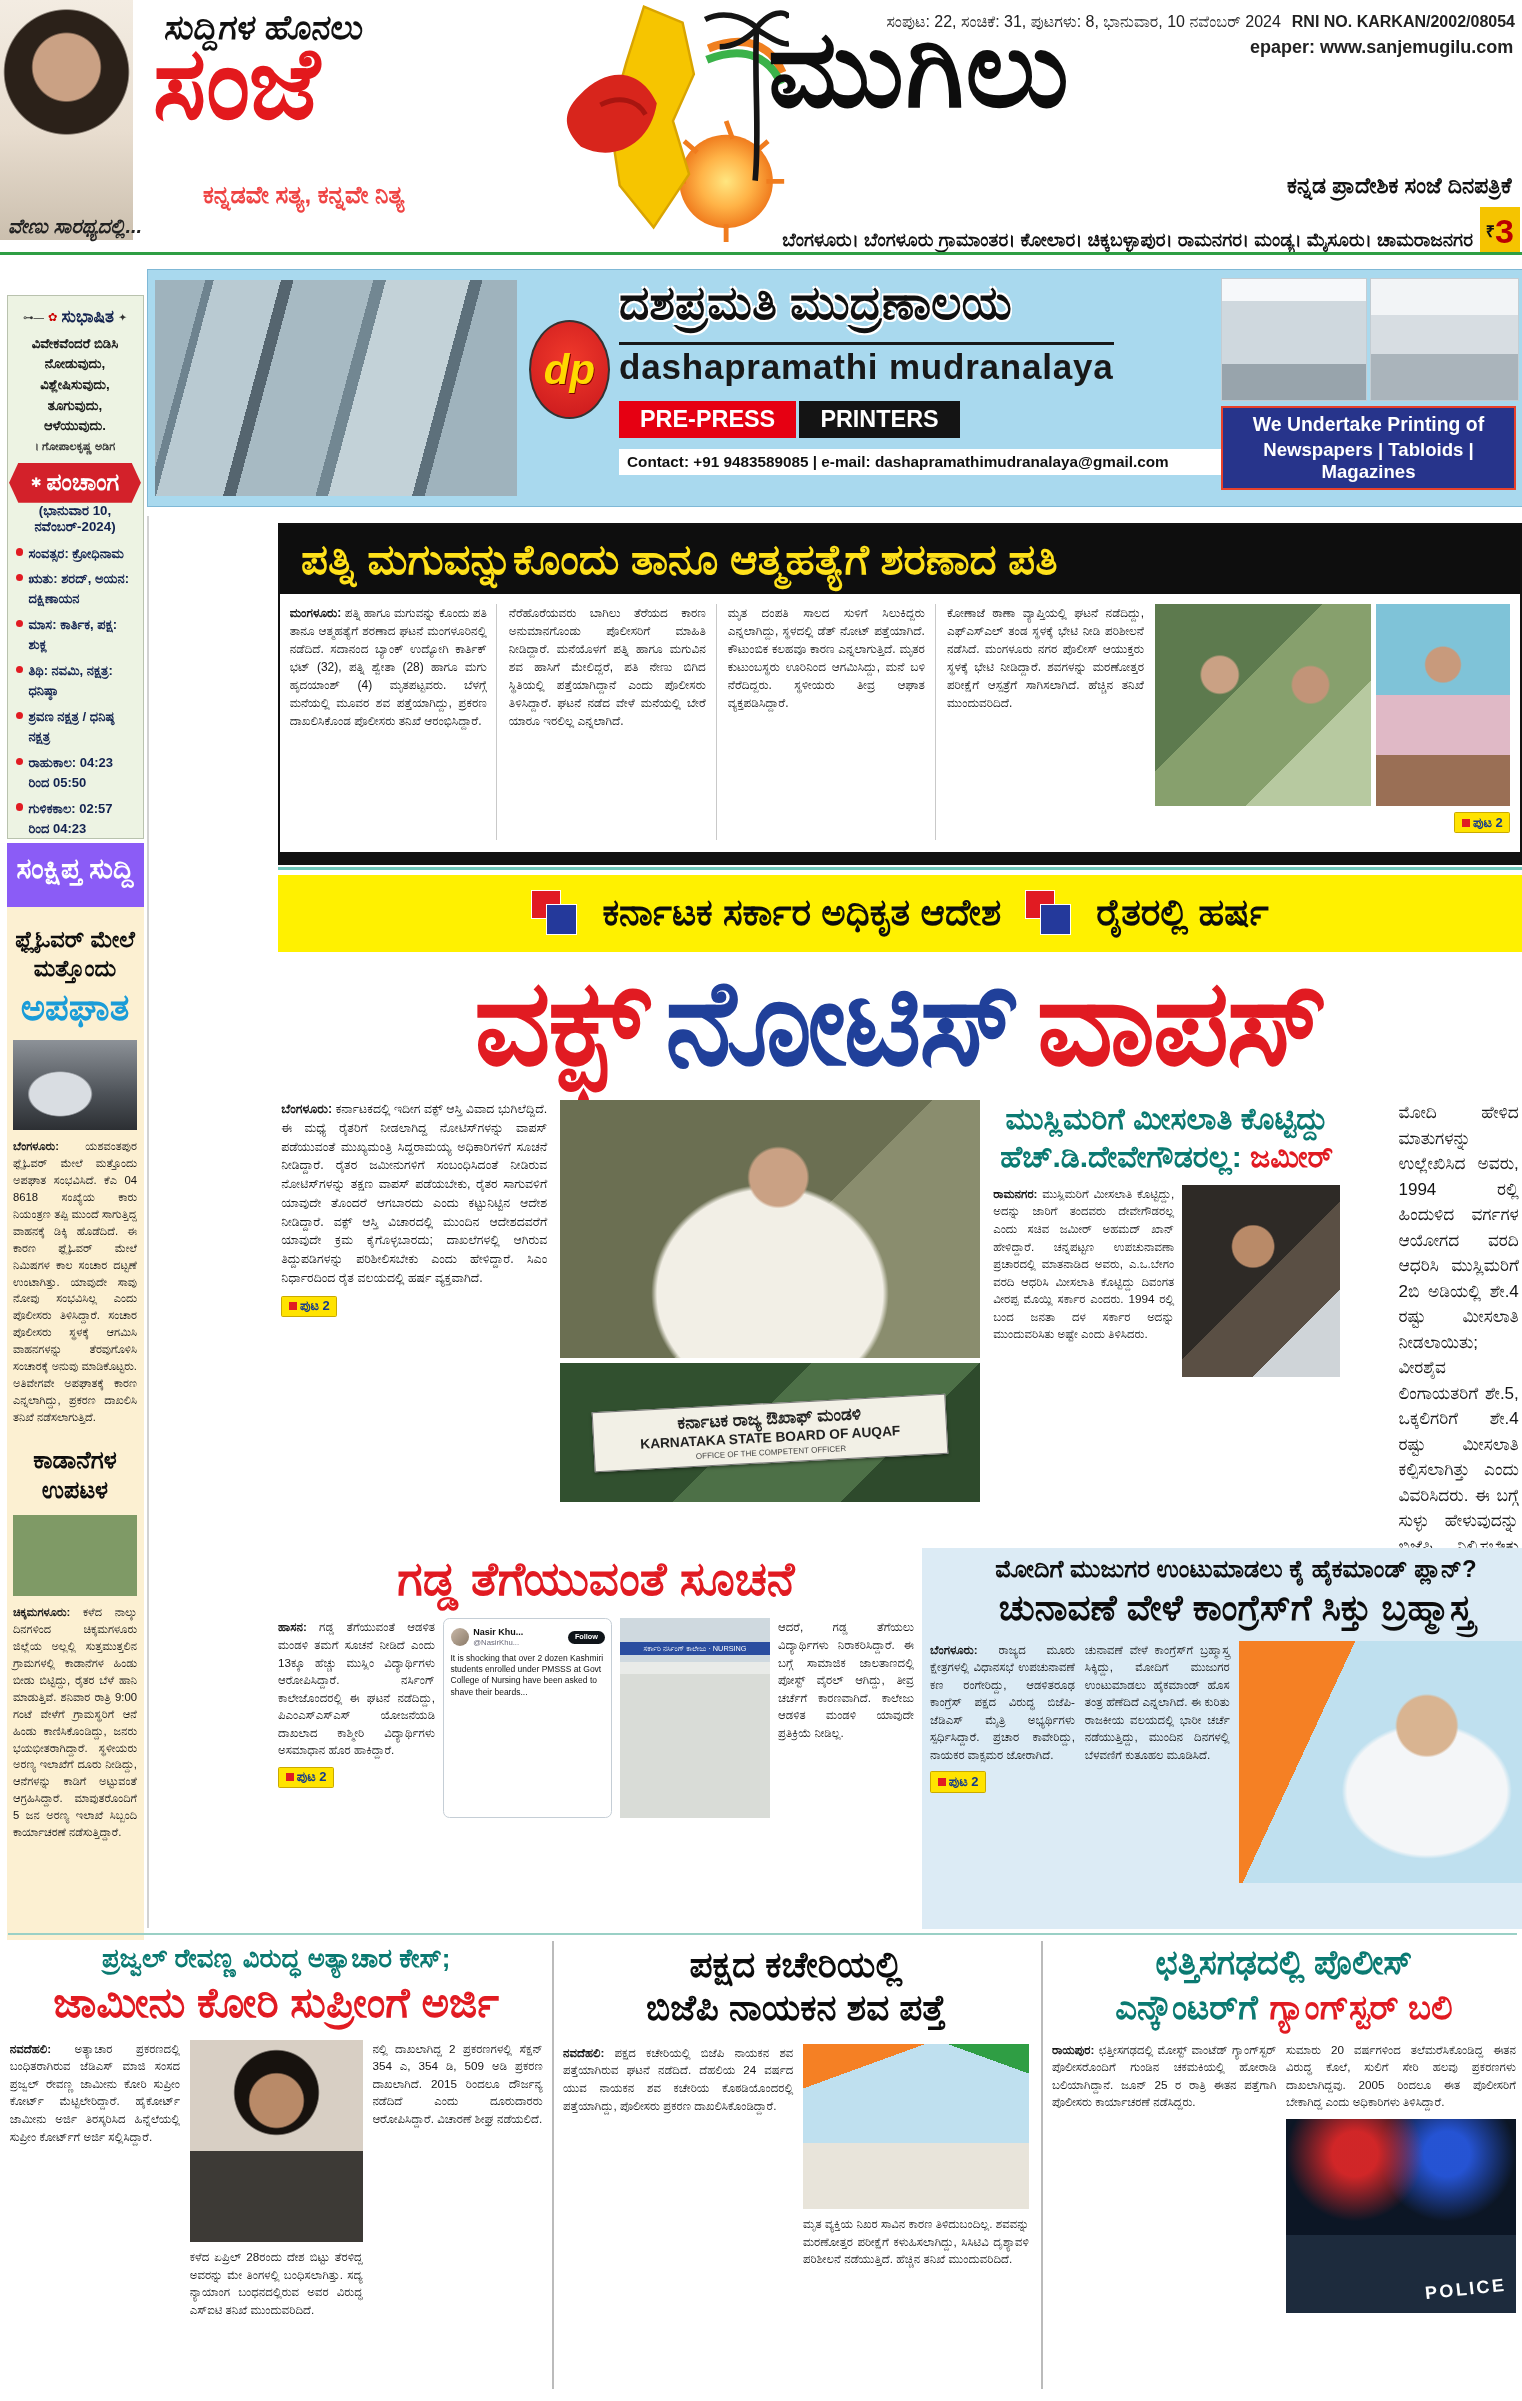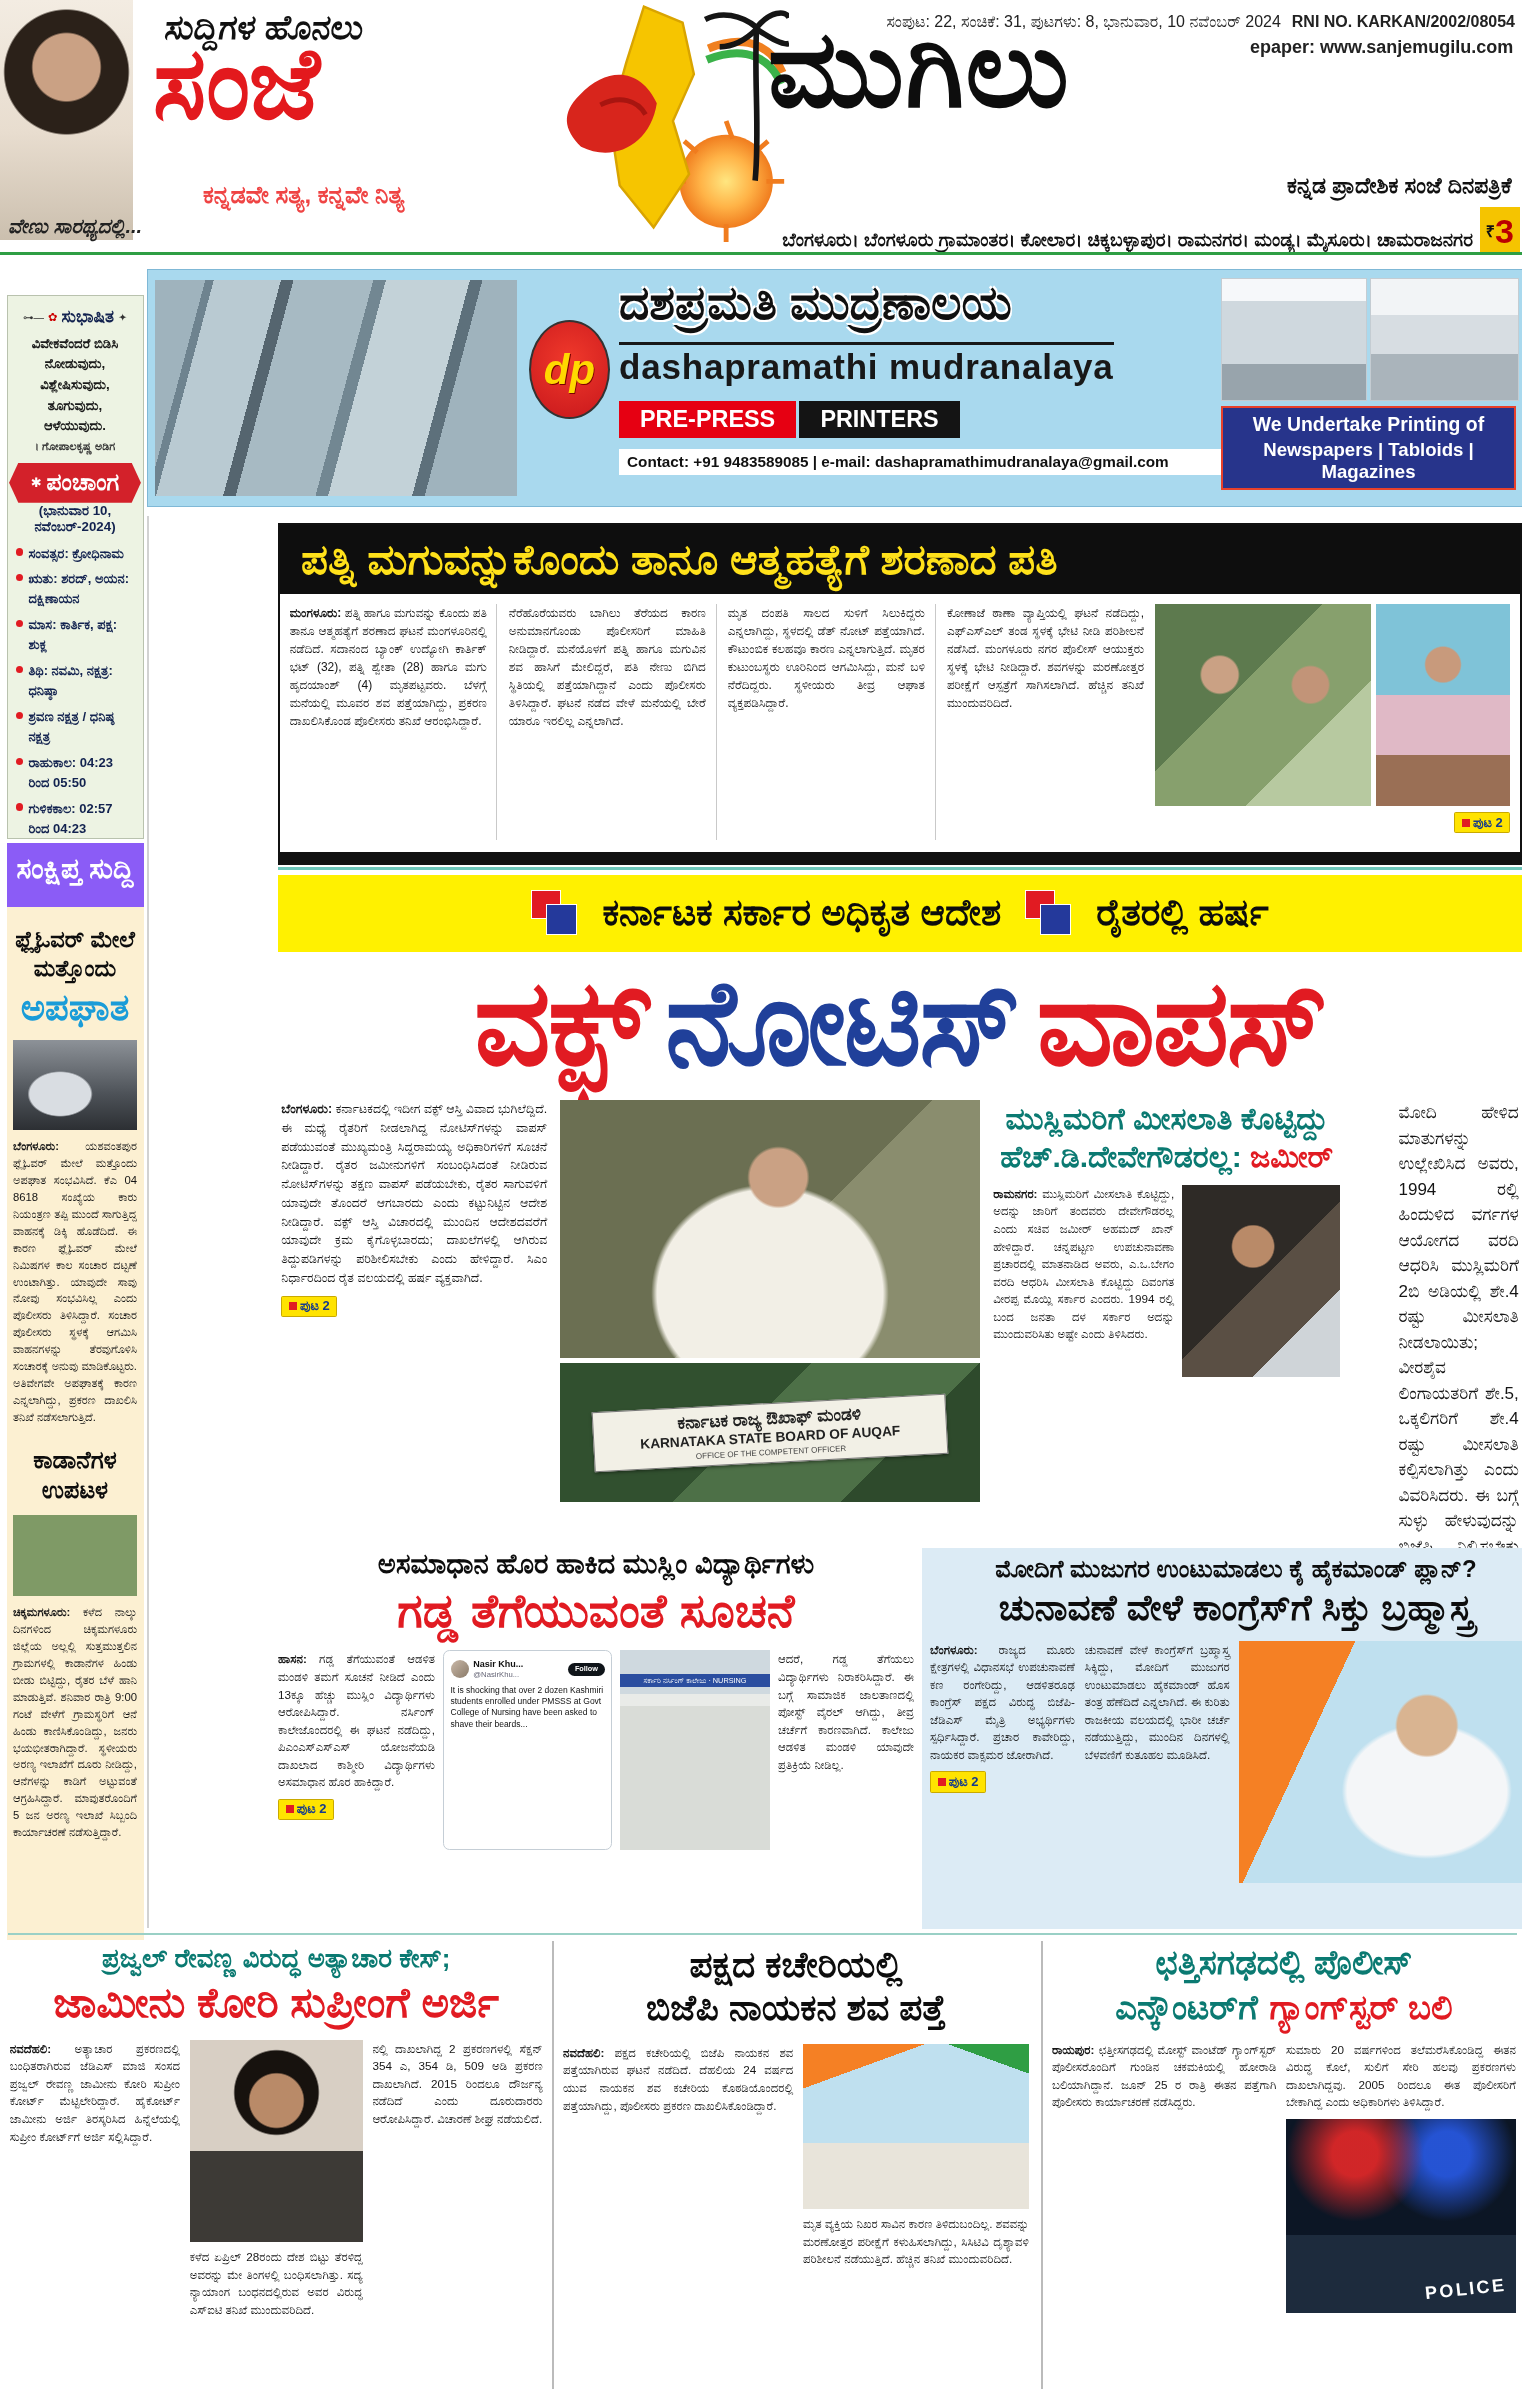--- a/index.html
+++ b/index.html
@@ -286,21 +286,20 @@
                 <span class="sq"></span>
                 <span>ಪುಟ 2</span>
               </span>
           </div>
         </div>
       </div>
     </div>
   </div>
 
   <div class="abs" style="left:278px;top:1548px;width:636px;height:381px;">
-    <div class="center" style="font-size:27.4px;font-weight:900;color:#0d0d0d;">ಅಸಮಾಧಾನ ಹೊರ ಹಾಕಿದ ಮುಸ್ಲಿಂ ವಿದ್ಯಾರ್ಥಿಗಳು</div>
     <div class="center" style="font-size:47px;font-weight:900;color:#e11b22;margin-top:3.2px;">ಗಡ್ಡ ತೆಗೆಯುವಂತೆ ಸೂಚನೆ</div>
     <div style="display:flex;gap:8px;margin-top:11.3px;">
       <div style="width:157px;flex:0 0 auto;">
         <div class="jtext" style="font-size:11.7px;">
           <span class="dl">ಹಾಸನ:</span>
           <span>ಗಡ್ಡ ತೆಗೆಯುವಂತೆ ಆಡಳಿತ ಮಂಡಳಿ ತಮಗೆ ಸೂಚನೆ ನೀಡಿದೆ ಎಂದು 13ಕ್ಕೂ ಹೆಚ್ಚು ಮುಸ್ಲಿಂ ವಿದ್ಯಾರ್ಥಿಗಳು ಆರೋಪಿಸಿದ್ದಾರೆ. ನರ್ಸಿಂಗ್ ಕಾಲೇಜೊಂದರಲ್ಲಿ ಈ ಘಟನೆ ನಡೆದಿದ್ದು, ಪಿಎಂಎಸ್‌ಎಸ್‌ಎಸ್ ಯೋಜನೆಯಡಿ ದಾಖಲಾದ ಕಾಶ್ಮೀರಿ ವಿದ್ಯಾರ್ಥಿಗಳು ಅಸಮಾಧಾನ ಹೊರ ಹಾಕಿದ್ದಾರೆ.</span>
         </div>
         <div style="margin-top:8px;">
           <span class="ptag">
               <span class="sq"></span>

